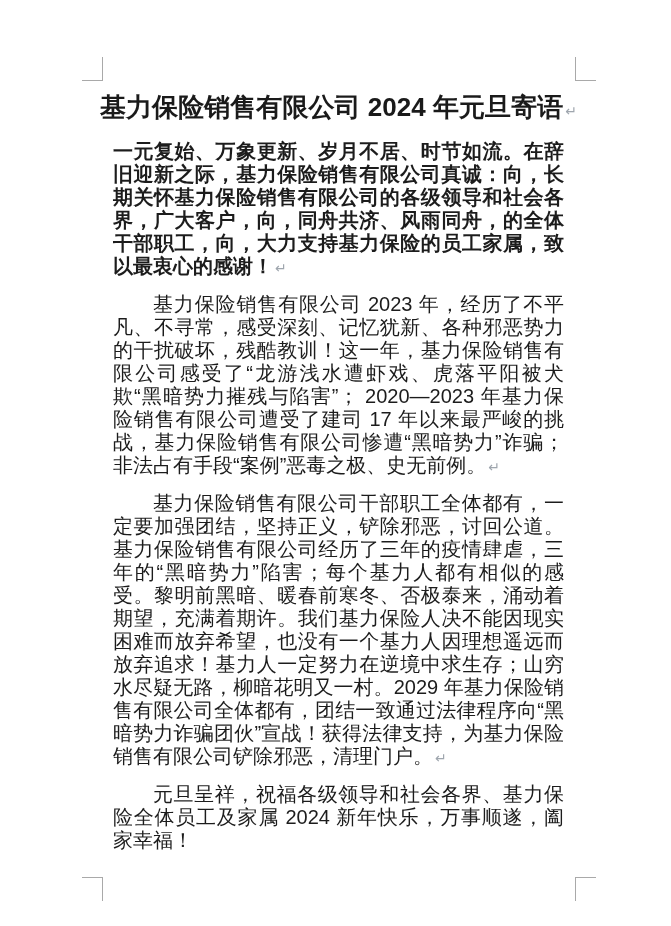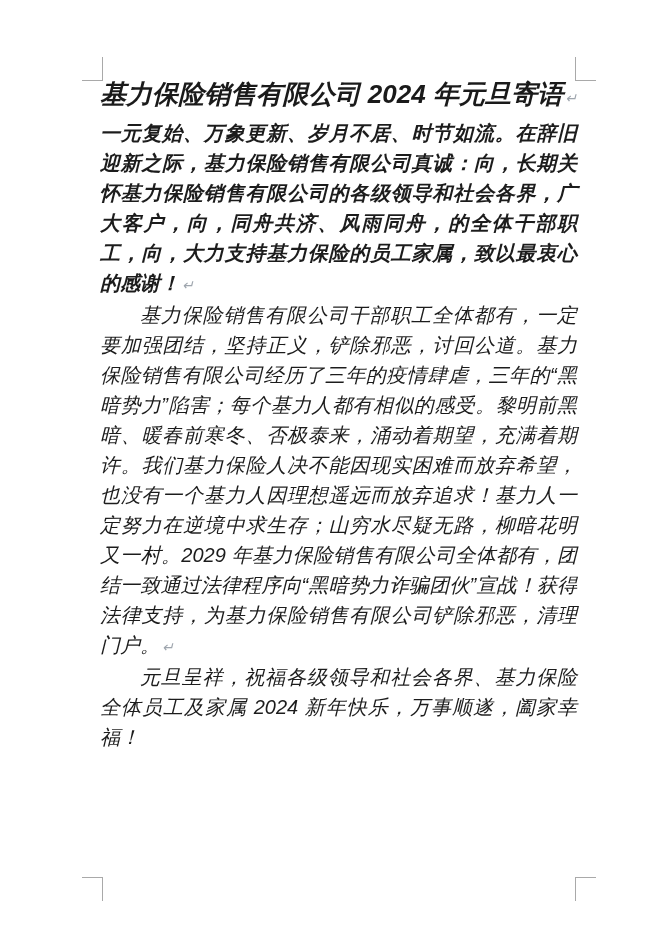--- a/index.html
+++ b/index.html
@@ -27,38 +27,36 @@
   .crop-br { left: 575px; top: 877px; border-left: 1px solid #a9a9a9;  border-top: 1px solid #a9a9a9; }
 
   .text-area {
     position: absolute;
     left: 100px;
     top: 79px;
     width: 477px;
     color: #1c1c1c;
   }
   .doc-title {
-    margin: 0 0 4px 0;
+    margin: 13px 0 4px 0;
     font-size: 26px;
     font-weight: bold;
     line-height: 31px;
     text-align: justify;
     text-align-last: justify;
     white-space: normal;
     color: #1a1a1a;
-    font-style: italic;
   }
   .para {
-    margin: 0;
+    margin: 13px;
     font-size: 20px;
-    line-height: 30px;
+    line-height: 23px;
     text-align: justify;
     text-justify: inter-ideograph;
     word-break: break-all;
-    font-style: italic;
   }
   .para-bold { font-weight: bold; }
   .para-indent { text-indent: 40px; }
   .rmark {
     color: #9fa6ae;
     font-size: 14px;
     font-weight: normal;
     padding-left: 2px;
   }
 </style>
@@ -71,20 +69,21 @@
   <div class="crop crop-tr"></div>
   <div class="crop crop-bl"></div>
   <div class="crop crop-br"></div>
 
   <div class="text-area">
 
     <h1 class="doc-title"><span>基力保险销售有限公司 2024 年元旦寄语</span><span class="rmark">↵</span></h1>
 
     <p class="para para-bold"><span>一元复始、万象更新、岁月不居、时节如流。在辞旧迎新之际，基力保险销售有限公司真诚：向，长期关怀基力保险销售有限公司的各级领导和社会各界，广大客户，向，同舟共济、风雨同舟，的全体干部职工，向，大力支持基力保险的员工家属，致以最衷心的感谢！</span><span class="rmark">↵</span></p>
 
+    <p class="para para-indent"><span>基力保险销售有限公司 2023 年，经历了不平凡、不寻常，感受深刻、记忆犹新、各种邪恶势力的干扰破坏，残酷教训！这一年，基力保险销售有限公司感受了“龙游浅水遭虾戏、虎落平阳被犬欺“黑暗势力摧残与陷害”； 2020—2023 年基力保险销售有限公司遭受了建司 17 年以来最严峻的挑战，基力保险销售有限公司惨遭“黑暗势力”诈骗；非法占有手段“案例”恶毒之极、史无前例。</span><span class="rmark">↵</span></p>
 
     <p class="para para-indent"><span>基力保险销售有限公司干部职工全体都有，一定要加强团结，坚持正义，铲除邪恶，讨回公道。基力保险销售有限公司经历了三年的疫情肆虐，三年的“黑暗势力”陷害；每个基力人都有相似的感受。黎明前黑暗、暖春前寒冬、否极泰来，涌动着期望，充满着期许。我们基力保险人决不能因现实困难而放弃希望，也没有一个基力人因理想遥远而放弃追求！基力人一定努力在逆境中求生存；山穷水尽疑无路，柳暗花明又一村。2029 年基力保险销售有限公司全体都有，团结一致通过法律程序向“黑暗势力诈骗团伙”宣战！获得法律支持，为基力保险销售有限公司铲除邪恶，清理门户。</span><span class="rmark">↵</span></p>
 
 
     <p class="para para-indent"><span>元旦呈祥，祝福各级领导和社会各界、基力保险全体员工及家属 2024 新年快乐，万事顺遂，阖家幸福！</span></p>
 
   </div>
 </div>
 
 </body></html>

